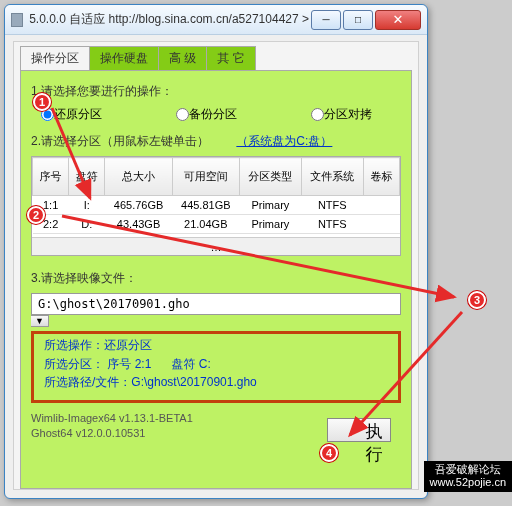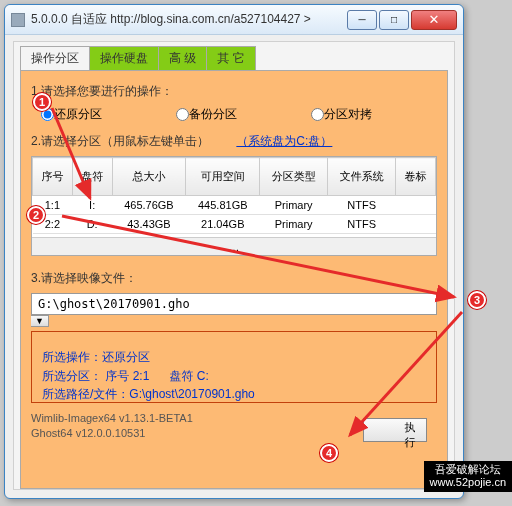--- a/index.html
+++ b/index.html
@@ -1,55 +1,55 @@
 <!DOCTYPE html>
 <html><head>
 <meta charset="utf-8">
 <style>
   * { box-sizing: border-box; font-family: "Microsoft YaHei", "SimSun", Tahoma, sans-serif; }
   body { margin: 0; background: #ccc; width: 512px; height: 506px; position: relative; }
-  .window { position: absolute; left: 4px; top: 4px; width: 460px; height: 495px; background: #efefef;
+  .window { position: absolute; left: 4px; top: 4px; width: 424px; height: 495px; background: #efefef;
             border: 1px solid #3b83c3; border-radius: 6px; box-shadow: 2px 2px 6px rgba(0,0,0,.3); }
   .titlebar { height: 30px; background: linear-gradient(#f6fbff,#dbe9f7); border-bottom: 1px solid #b9cee2;
               border-radius: 6px 6px 0 0; display: flex; align-items: center; padding: 0 6px; }
   .title-icon { width:14px; height:14px; background:#9ab; margin-right:6px; border:1px solid #789; }
   .title-text { font-size: 12px; color:#333; white-space: nowrap; }
   .winbtns { margin-left:auto; display:flex; gap:0; }
   .winbtn { width:30px; height:20px; border:1px solid #5a7ba8; background:linear-gradient(#f4f9ff,#cfe3f7);
             border-radius:3px; margin-left:2px; display:flex; align-items:center; justify-content:center; font-size:10px; }
   .winbtn.close { width:46px; background:linear-gradient(#f08080,#d63a31); border-color:#a13028; color:#fff; font-size:13px; }
   .client { position:absolute; left:8px; right:8px; top:36px; bottom:8px; background:#f4f4f4; border:1px solid #d0d0d0; }
   .tabs { display:flex; margin:4px 0 0 6px; }
   .tab { border:1px solid #aaa; border-bottom:none; padding:3px 10px; font-size:12px; color:#333;
          background:#84cc16; margin-right:-1px; }
   .tab.active { background:#f4f4f4; position:relative; z-index:2; }
-  .tabpane { border:1px solid #aaa; margin:0 6px 20px 6px; padding:8px 10px 10px 10px; background:#fdba74;
+  .tabpane { border:1px solid #aaa; margin:0 6px 20px 6px; padding:8px 10px 10px 10px; background:#bef264;
              height:419px; }
   .lbl { font-size:12px; color:#333; margin:4px 0 6px 0; }
   .radios { display:flex; gap:14px; margin:0 0 10px 10px; }
   .radio { display:flex; align-items:center; font-size:12px; color:#000; }
   .radio input { margin:0; }
   .hint { font-size:12px; color:#0033cc; margin-left:24px;text-decoration:underline; }
   .gridwrap { border:1px solid #aaa; height:100px; overflow:hidden; position:relative; background:#fff; }
   table { border-collapse:collapse; width:100%; font-size:11px; font-family:"SimSun",monospace; }
   th { background:linear-gradient(#fdfdfd,#e9e9e9); border:1px solid #ccc; padding:11px 4px; font-weight:400; }
   td { border-bottom:1px solid #e0e0e0; padding:3px 4px; text-align:center; }
   tr.sel td { background:#2d7cff; color:#fff; }
   .gridfoot { position:absolute; bottom:0; left:0; right:0; height:18px; border-top:1px solid #ccc;
               background:#f0f0f0; display:flex; justify-content:center; align-items:center; font-size:11px; }
   .combo { display:flex; margin-top:4px;flex-direction:column; }
   .combo input { flex:1; border:1px solid #999; padding:3px 6px; font-size:12px; font-family:monospace; }
   .combo .drop { width:18px; border:1px solid #999; border-left:none; background:linear-gradient(#f8f8f8,#ddd);
                  display:flex; align-items:center; justify-content:center; font-size:9px; }
-  .status { border:1px solid #c2410c; height:72px; padding:16px 10px; margin-top:4px; font-size:12px; color:#0033cc;
+  .status { border:3px solid #c2410c; height:72px; padding:2px 10px; margin-top:4px; font-size:12px; color:#0033cc;
             font-family:"SimSun",monospace; line-height:1.55; }
   .footer { display:flex; align-items:flex-end; margin-top:8px; }
   .version { font-size:11px; color:#555; font-family:monospace; line-height:1.4; }
   .exec { margin-left:auto; margin-right:10px; width:64px; height:24px; border:1px solid #888;
-          background:linear-gradient(#fafafa,#e4e4e4); font-size:11px;padding-left:36px; }
+          background:linear-gradient(#fafafa,#e4e4e4); font-size:17px;padding-left:36px; }
   .num { width:18px; height:18px; border-radius:50%; background:#e52a2a; border:2px solid #fff;
          box-shadow:0 0 0 1px #c00; color:#fff; font-size:11px; font-weight:bold;
          display:flex; align-items:center; justify-content:center; position:absolute; }
   .watermark { position:absolute; right:0; bottom:14px; background:#000; color:#fff; padding:2px 6px;
                font-size:11px; line-height:1.25; text-align:center; }
   svg.arrows{position:absolute;left:0;top:0;width:512px;height:506px;}
 </style>
 </head>
 <body>
 

